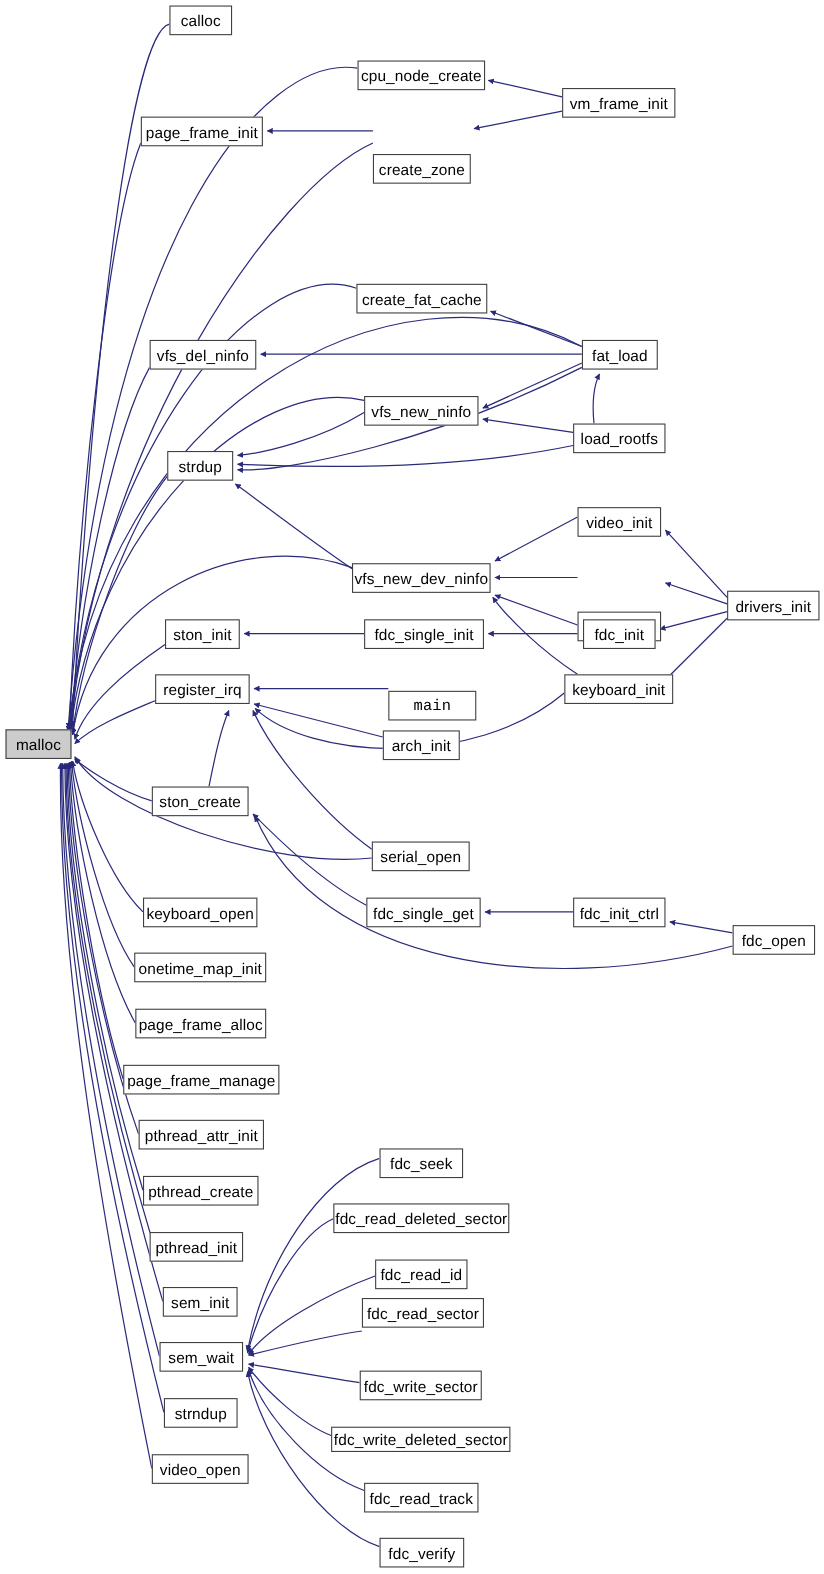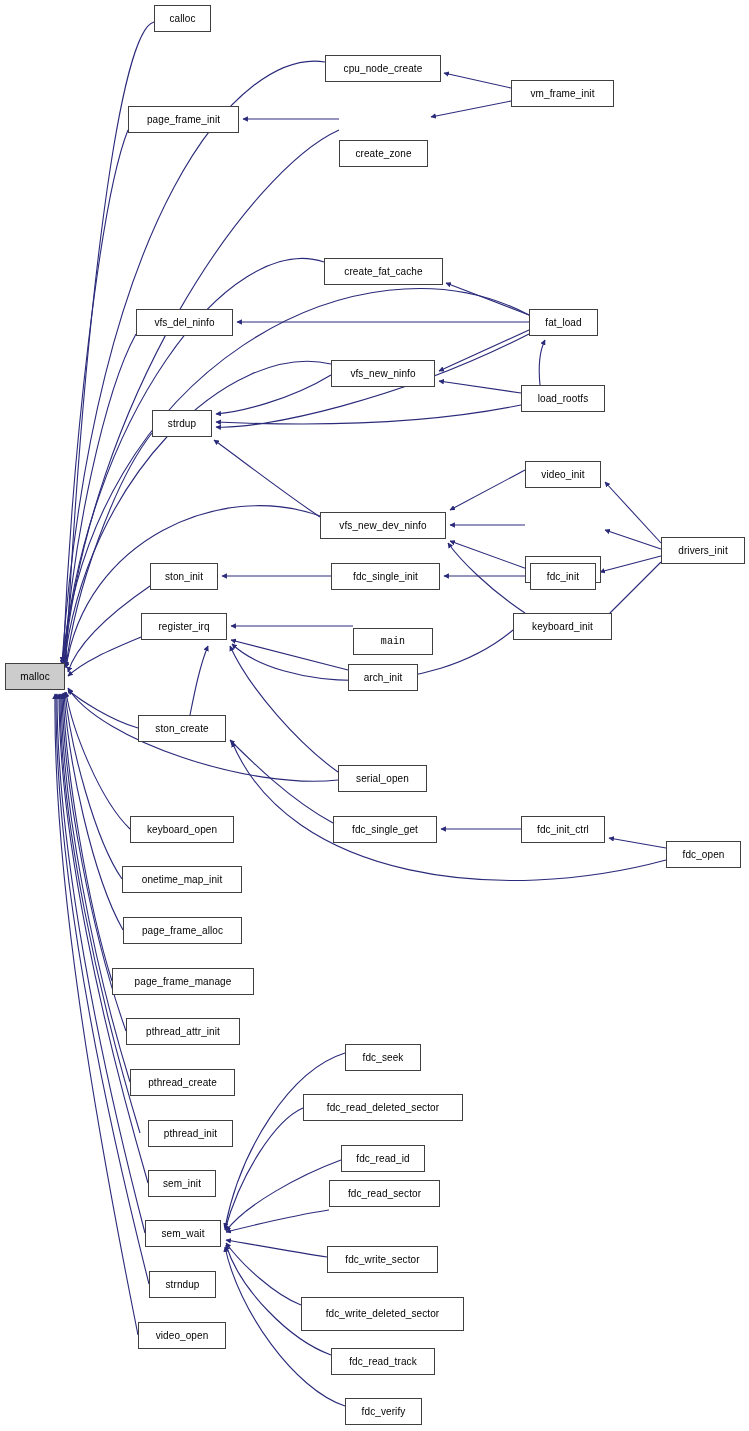--- a/index.html
+++ b/index.html
@@ -5,21 +5,21 @@
   html,body{margin:0;padding:0;background:#ffffff;}
   body{font-family:"Liberation Sans",sans-serif;}
   #canvas{position:relative;width:749px;height:1431px;background:#ffffff;overflow:hidden;}
   #edges{position:absolute;left:0;top:0;width:749px;height:1431px;}
   .node{
     position:absolute;
     box-sizing:border-box;
     background:#ffffff;
     border:1px solid #404040;
     display:flex;align-items:center;justify-content:center;
-    font-size:10px;
+    font-size:14px;
     color:#000000;
     line-height:1;
     white-space:nowrap;
     letter-spacing:0.1px;
   }
   .node.highlight{background:#cccccc;}
 </style>
 </head>
 <body>
 
@@ -125,27 +125,27 @@
       <div class="node" style="left: 338px; top: 765px; width: 89px; height: 27px;">serial_open</div>
       <div class="node" style="left: 130px; top: 816px; width: 104px; height: 27px;">keyboard_open</div>
       <div class="node" style="left: 333px; top: 816px; width: 104px; height: 27px;">fdc_single_get</div>
       <div class="node" style="left: 521px; top: 816px; width: 84px; height: 27px;">fdc_init_ctrl</div>
       <div class="node" style="left: 666px; top: 841px; width: 75px; height: 27px;">fdc_open</div>
       <div class="node" style="left: 122px; top: 866px; width: 120px; height: 27px;">onetime_map_init</div>
       <div class="node" style="left: 123px; top: 917px; width: 119px; height: 27px;">page_frame_alloc</div>
       <div class="node" style="left: 112px; top: 968px; width: 142px; height: 27px;">page_frame_manage</div>
       <div class="node" style="left: 126px; top: 1018px; width: 114px; height: 27px;">pthread_attr_init</div>
       <div class="node" style="left: 130px; top: 1069px; width: 105px; height: 27px;">pthread_create</div>
-      <div class="node" style="left: 148px; top: 1120px; width: 85px; height: 27px;">pthread_init</div>
+      <div class="node" style="left: 136px; top: 1120px; width: 85px; height: 27px;">pthread_init</div>
       <div class="node" style="left: 148px; top: 1170px; width: 68px; height: 27px;">sem_init</div>
       <div class="node" style="left: 145px; top: 1220px; width: 76px; height: 27px;">sem_wait</div>
       <div class="node" style="left: 149px; top: 1271px; width: 67px; height: 27px;">strndup</div>
       <div class="node" style="left: 138px; top: 1322px; width: 88px; height: 27px;">video_open</div>
       <div class="node" style="left: 345px; top: 1044px; width: 76px; height: 27px;">fdc_seek</div>
       <div class="node" style="left: 303px; top: 1094px; width: 160px; height: 27px;">fdc_read_deleted_sector</div>
       <div class="node" style="left: 341px; top: 1145px; width: 84px; height: 27px;">fdc_read_id</div>
       <div class="node" style="left: 329px; top: 1180px; width: 111px; height: 27px;">fdc_read_sector</div>
       <div class="node" style="left: 327px; top: 1246px; width: 111px; height: 27px;">fdc_write_sector</div>
-      <div class="node" style="left: 301px; top: 1297px; width: 163px; height: 34px;">fdc_write_deleted_sector</div>
+      <div class="node" style="left: 301px; top: 1297px; width: 163px; height: 23px;">fdc_write_deleted_sector</div>
       <div class="node" style="left: 331px; top: 1348px; width: 104px; height: 27px;">fdc_read_track</div>
       <div class="node" style="left: 345px; top: 1398px; width: 77px; height: 27px;">fdc_verify</div>
     </div>
 </div>
 
 </body></html>

